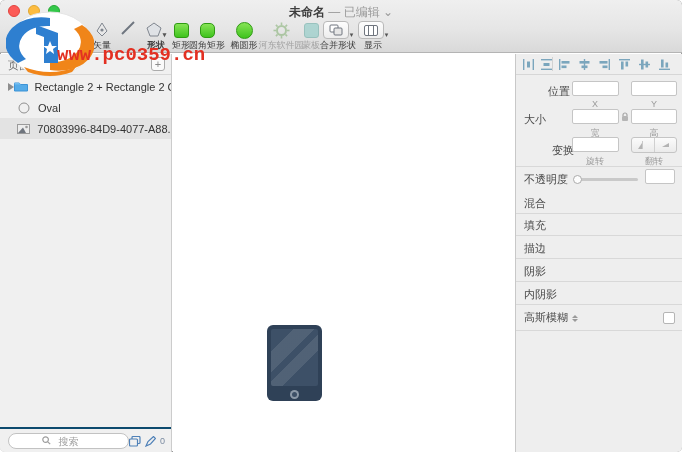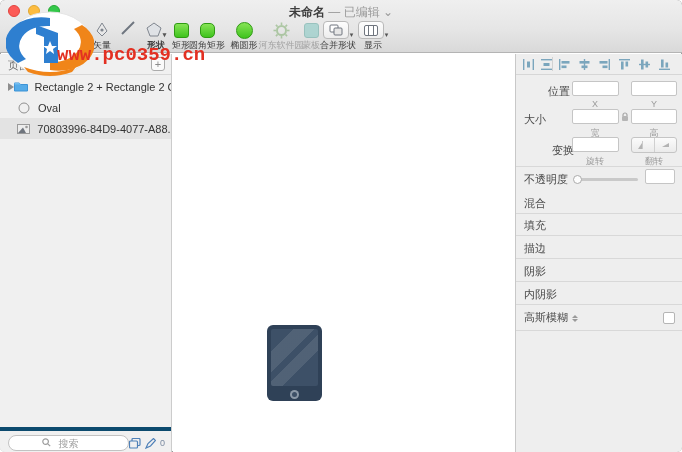--- a/index.html
+++ b/index.html
@@ -45,21 +45,21 @@
   .sb-header { position:absolute; left:0; top:0; width:100%; height:21px; border-bottom:1px solid #d8d8d8; }
   .sb-title { position:absolute; left:8px; top:4px; font-size:11px; color:#6e6e6e; }
   .addpage { position:absolute; right:6px; top:3px; width:14px; height:14px; border:1px solid #ababab;
              border-radius:3px; background:#fafafa; color:#8a8a8a; font-size:11px; line-height:12px; text-align:center; }
   .lrow { position:absolute; left:0; width:100%; height:21px; display:flex; align-items:center; }
   .lrow.hl { background:#e3e3e3; }
   .ltxt { font-size:11px; color:#333; white-space:nowrap; overflow:hidden; }
   .disc { width:0; height:0; border-left:6px solid #8d8d8d; border-top:4px solid transparent;
           border-bottom:4px solid transparent; margin-left:8px; }
   .licon { width:16px; display:flex; justify-content:center; margin-right:6px; }
-  .sb-bottom { position:absolute; left:0; bottom:0; width:100%; height:25px; border-top:4px solid #0c4a6e; background:#f0f0f0; }
+  .sb-bottom { position:absolute; left:0; bottom:0; width:100%; height:25px; border-top:2px solid #0c4a6e; background:#f0f0f0; }
   .search { position:absolute; left:8px; top:4px; width:121px; height:16px; border:1px solid #c2c2c2;
             border-radius:8px; background:#fff; font-size:10px; color:#444; text-align:center; outline:none; }
   .search::placeholder { color:#9d9d9d; }
   .mag { position:absolute; left:42px; top:7px; z-index:2; }
   .cnt0 { position:absolute; right:6px; top:7px; font-size:9px; color:#7a8aa0; }
 
   
   .canvas { position:absolute; left:173px; top:54px; width:342px; height:398px; background:#ffffff; }
   .tablet { position:absolute; left:94px; top:271px; width:55px; height:76px; background:#2f4157; border-radius:6px; }
   .tscreen { position:absolute; left:4px; top:4px; width:47px; height:57px; border-radius:2px; background:#3d5067;

